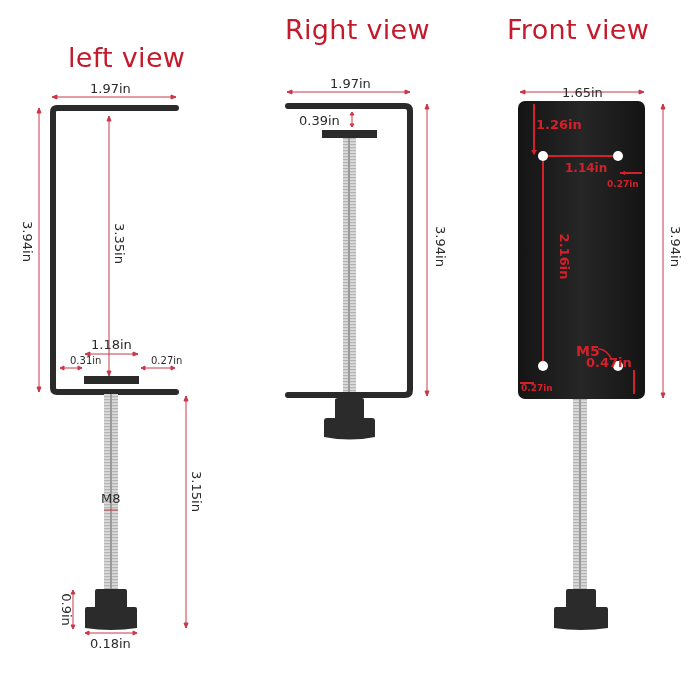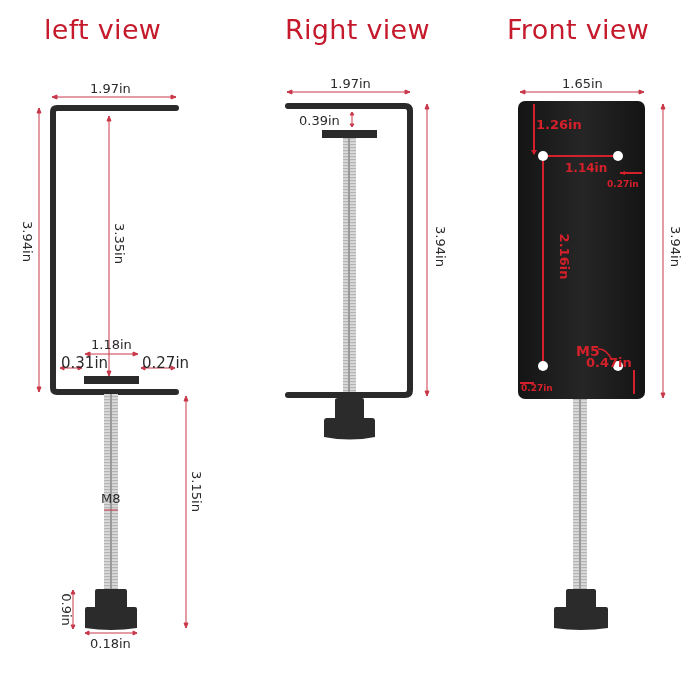--- a/index.html
+++ b/index.html
@@ -1,28 +1,28 @@
 <!DOCTYPE html>
 <html><head>
 <meta charset="utf-8">
 <style>
   html,body{margin:0;padding:0;background:#ffffff;}
   body{width:700px;height:700px;position:relative;overflow:hidden;font-family:"DejaVu Sans","Liberation Sans",sans-serif;}
   .title{position:absolute;top:14px;font-family:"DejaVu Sans",sans-serif;font-size:27px;color:#c41a2c;letter-spacing:0.3px;white-space:nowrap;}
   .lbl{position:absolute;font-family:"DejaVu Sans",sans-serif;color:#2a2a2a;white-space:nowrap;line-height:1;}
-  .lbl-sm{font-size:15px;}
+  .lbl-sm{font-size:10px;margin-left:9px;}
   .lbl-md{font-size:13px;}
   .vlbl{transform:rotate(90deg);transform-origin:center center;}
   .rlbl{position:absolute;font-family:"DejaVu Sans",sans-serif;font-weight:bold;color:#d4202a;white-space:nowrap;line-height:1;}
   svg{position:absolute;left:0;top:0;}
 </style>
 </head>
 <body>
 
-<div class="title" style="left:44px;">left view</div>
+<div class="title" style="left:68px;margin-top:28px;">left view</div>
 <div class="title" style="left:285px;text-align:right;">Right view</div>
 <div class="title" style="left:507px;">Front view</div>
 
 <svg width="700" height="700" viewBox="0 0 700 700">
   <defs>
     <pattern id="thread" width="12" height="3" patternUnits="userSpaceOnUse">
       <rect width="12" height="3" fill="#dadada"></rect>
       <rect y="0" width="12" height="1.2" fill="#b4b4b4"></rect>
     </pattern>
     <linearGradient id="plateGrad" x1="0" x2="1" y1="0" y2="0">
@@ -136,21 +136,21 @@
 <div class="lbl lbl-sm" style="left:142px;top:356px;">0.27in</div>
 <div class="lbl lbl-md vlbl" style="left:176px;top:485px;">3.15in</div>
 <div class="lbl lbl-md" style="left:101px;top:492px;">M8</div>
 <div class="lbl lbl-md vlbl" style="left:50px;top:603px;">0.9in</div>
 <div class="lbl lbl-md" style="left:90px;top:637px;">0.18in</div>
 
 <div class="lbl lbl-md" style="left:330px;top:77px;">1.97in</div>
 <div class="lbl lbl-md" style="left:299px;top:114px;">0.39in</div>
 <div class="lbl lbl-md vlbl" style="left:420px;top:240px;">3.94in</div>
 
-<div class="lbl lbl-md" style="left:562px;top:77px;">1.65in</div>
+<div class="lbl lbl-md" style="left:562px;top:86px;">1.65in</div>
 <div class="lbl lbl-md vlbl" style="left:655px;top:240px;">3.94in</div>
 <div class="rlbl" style="left:536px;top:118px;font-size:13px;">1.26in</div>
 <div class="rlbl" style="left:565px;top:162px;font-size:12px;">1.14in</div>
 <div class="rlbl" style="left:607px;top:180px;font-size:9px;">0.27in</div>
 <div class="rlbl vlbl" style="left:542px;top:250px;font-size:13px;">2.16in</div>
 <div class="rlbl" style="left:576px;top:344px;font-size:14px;">M5</div>
 <div class="rlbl" style="left:521px;top:384px;font-size:9px;">0.27in</div>
 <div class="rlbl" style="left:586px;top:356px;font-size:13px;">0.47in</div>
 
 </body></html>

